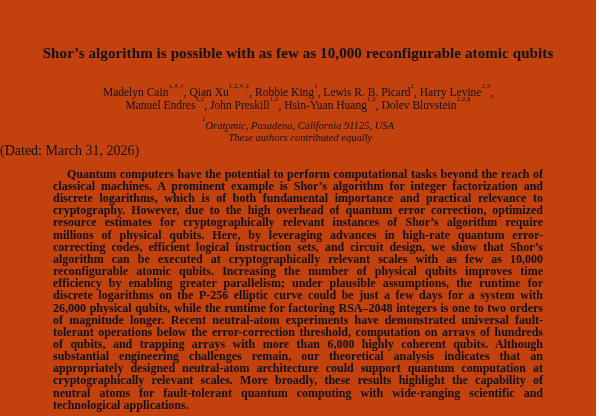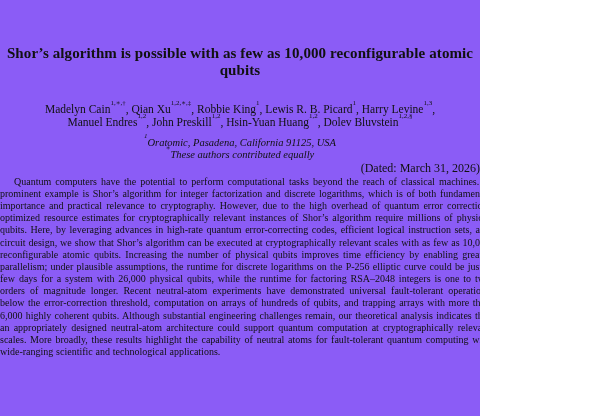--- a/index.html
+++ b/index.html
@@ -1,23 +1,23 @@
 <!DOCTYPE html>
 <html><head>
 <meta charset="utf-8">
 <style>
   html, body {
     margin: 0;
     padding: 0;
     background: #ffffff;
   }
   .page {
-    width: 480px;
+    width: 596px;
     height: 416px;
-    background: #8b5cf6;
+    background: #c2410c;
     color: #111111;
     font-family: "Liberation Serif", "DejaVu Serif", serif;
     overflow: hidden;
     position: relative;
   }
   .title {
     margin: 0;
     padding-top: 45px;
     text-align: center;
     font-size: 15px;
@@ -45,33 +45,34 @@
     line-height: 11.8px;
   }
   .footnotes {
     text-align: center;
     font-style: italic;
     font-size: 10.5px;
     line-height: 12px;
   }
   .dated {
     margin-top: 1px;
-    text-align: right;
+    text-align: left;
     font-style: normal;
-    font-size: 12px;
+    font-size: 14px;
     line-height: 12px;
   }
   .abstract {
     width: 490px;
-    margin: 2px auto 0 auto;
-    font-size: 10px;
+    margin: 11px auto 0 auto;
+    font-size: 12px;
     line-height: 12.15px;
     text-align: justify;
     text-indent: 14px;
     word-spacing: 0.3px;
+    font-weight: bold;
   }
 </style>
 </head>
 <body>
 
 <div class="page">
   <h1 class="title">Shor’s algorithm is possible with as few as 10,000 reconfigurable atomic qubits</h1>
 
   <div class="authors">
     <div class="author-line" id="authors-line1"><span>Madelyn Cain</span><sup>1,∗,†</sup><span>, </span><span>Qian Xu</span><sup>1,2,∗,‡</sup><span>, </span><span>Robbie King</span><sup>1</sup><span>, </span><span>Lewis R. B. Picard</span><sup>1</sup><span>, </span><span>Harry Levine</span><sup>1,3</sup><span>,</span></div>

